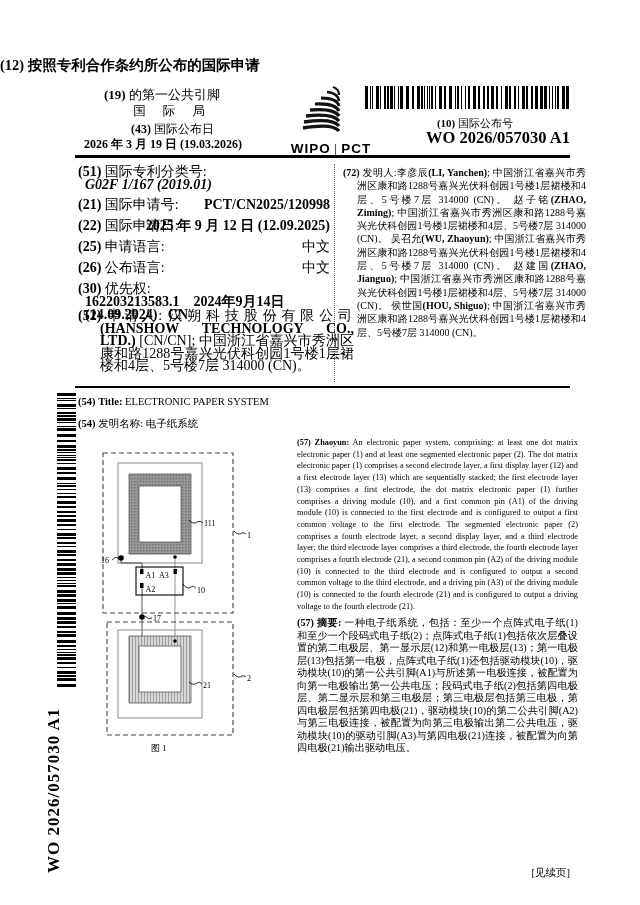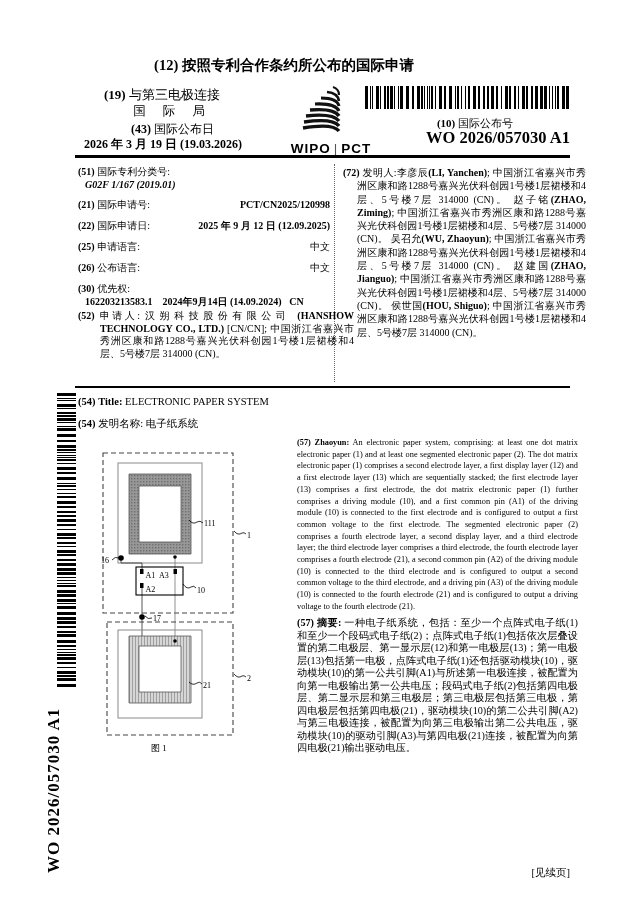--- a/index.html
+++ b/index.html
@@ -2,38 +2,38 @@
 <html><head>
 <meta charset="utf-8">
 <style>
   html,body{margin:0;padding:0;}
   body{width:640px;height:905px;background:#fff;color:#000;position:relative;
        font-family:"Liberation Serif","DejaVu Serif",serif;overflow:hidden;}
   .abs{position:absolute;}
   b,.bold{font-weight:bold;}
   .it{font-style:italic;}
   
-  .pubtype{top:56px;left:0;width:568px;text-align:center;font-size:14.5px;font-weight:bold;}
+  .pubtype{top:56px;left:0;width:568px;font-size:14.5px;font-weight:bold;}
   .org19{top:86px;left:104px;font-size:13px;}
   .bureau{top:103px;left:120px;width:105px;text-align:center;font-size:12.5px;letter-spacing:7px;}
   .l43{top:121px;left:131px;font-size:12px;}
   .pubdate{top:136px;left:84px;font-size:12px;font-weight:bold;}
   .logo{top:84px;left:297px;}
   .logotype{top:141px;left:276px;width:110px;text-align:center;font-size:13.5px;font-weight:bold;
             font-family:"Liberation Sans","DejaVu Sans",sans-serif;letter-spacing:1px;}
   .logotype .sep{font-weight:normal;color:#555;padding:0 3px;}
   .hbarcode{top:86px;left:365px;width:205px;height:23px;display:flex;flex-direction:row;overflow:hidden;}
   .hbarcode i,.vbarcode i{display:block;flex:0 0 auto;}
   .l10{top:116px;left:380px;width:190px;text-align:center;font-size:11px;}
   .pubnum{top:128px;left:363px;width:207px;text-align:right;font-size:16.5px;font-weight:bold;}
   .rule1{top:155px;left:75px;width:495px;height:2.5px;background:#000;}
   .rule2{top:386px;left:75px;width:495px;height:2px;background:#000;}
   .coldiv{top:164px;left:334px;height:218px;width:0;border-left:1px dotted #666;}
   
-  .brow{position:absolute;left:78px;width:254px;font-size:10px;line-height:12.5px;}
+  .brow{position:absolute;left:78px;width:254px;font-size:14px;line-height:12.5px;}
   .brow .val{position:absolute;right:2px;top:0;font-weight:bold;}
   .brow .valn{position:absolute;right:2px;top:0;}
   .hang{text-indent:-22px;padding-left:22px;text-align:justify;}
   .sp{letter-spacing:2px;}
   .col72{position:absolute;left:343px;top:166px;width:229px;font-size:10px;line-height:13.3px;
          text-align:justify;text-indent:-14px;padding-left:14px;}
   
   .t54a{top:396px;left:78px;font-size:10.5px;}
   .t54b{top:417px;left:78px;font-size:10.5px;}
   
@@ -49,21 +49,21 @@
   svg text{font-family:"Liberation Serif","DejaVu Serif",serif;font-size:8px;fill:#000;}
   svg text.cap{font-size:9px;}
 </style>
 </head>
 <body>
 
 <div class="abs pubtype">(12) 按照专利合作条约所公布的国际申请</div>
 
 <div class="abs org19">
   <b>(19)</b>
-  <span>与第三电极连接</span>
+  <span>的第一公共引脚</span>
 </div>
 <div class="abs bureau">国 际 局</div>
 <div class="abs l43">
   <b>(43)</b>
   <span>国际公布日</span>
 </div>
 <div class="abs pubdate">2026 年 3 月 19 日 (19.03.2026)</div>
 
 <div class="abs logo">
   <svg width="50" height="54" viewBox="0 0 50 54">

